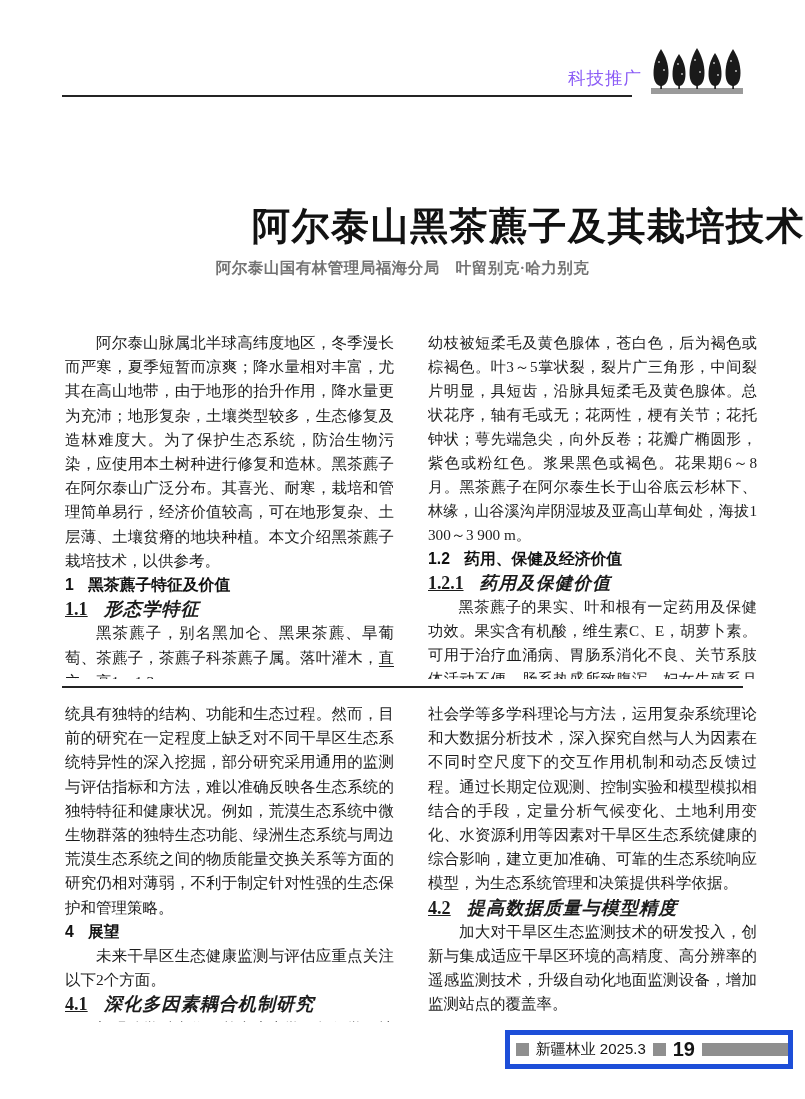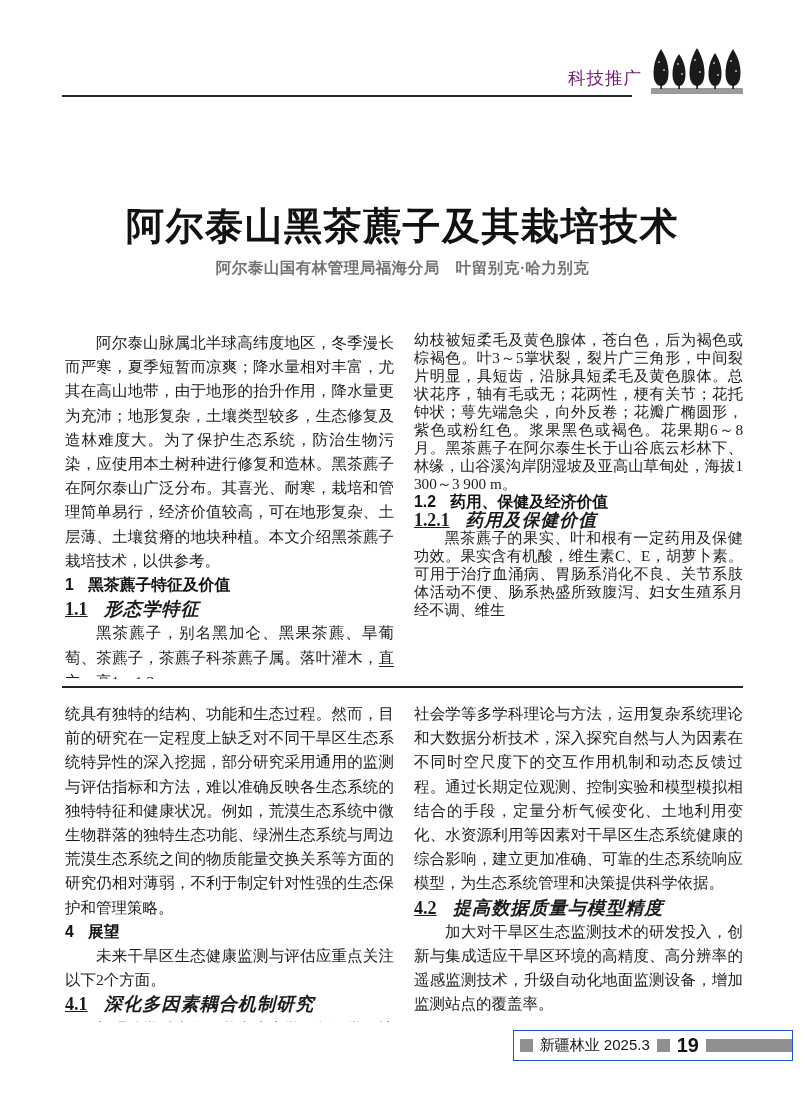--- a/index.html
+++ b/index.html
@@ -9,40 +9,40 @@
     font-family:"Liberation Serif","DejaVu Serif",serif;
     color:#1c1c1c;
   }
   .page{position:absolute;inset:0;}
 
   
   .header-rule{position:absolute;top:95px;left:62px;width:570px;height:2px;background:#242424;}
   .masthead{position:absolute;top:48px;right:62px;display:flex;align-items:flex-end;gap:9px;}
   .section-label{
     font-family:"Liberation Sans","DejaVu Sans",sans-serif;
-    font-size:17.5px;color:#701a75;letter-spacing:1px;padding-bottom:4px;
+    font-size:17.5px;color:#8b5cf6;letter-spacing:1px;padding-bottom:4px;
   }
   .tree-logo{display:block;}
 
   
   .article-title{
-    position:absolute;top:176px;left:0;right:0;text-align:center;
+    position:absolute;top:176px;left:0;right:0;text-align:right;
     font-size:38px;font-weight:bold;letter-spacing:1.5px;color:#121212;
   }
   .byline{
     position:absolute;top:258px;left:0;right:0;text-align:center;
     font-size:15.5px;font-weight:600;color:#737373;letter-spacing:0.5px;
   }
 
   
-  .cols{position:absolute;left:65px;display:flex;gap:20px;}
+  .cols{position:absolute;left:65px;display:flex;gap:34px;}
   .cols-top{top:331px;height:348px;}
   .cols-bottom{top:702px;height:320px;}
   .col{width:329px;overflow:hidden;}
-  .col-dense{font-size:15.2px;line-height:18px;}
+  .col-dense{font-size:15.2px;line-height:24px;}
 
   .bodytext{font-size:15.5px;line-height:24.2px;text-align:justify;}
   .p{margin:0;text-indent:2em;}
   .p-cont{margin:0;text-indent:0;}
   .uline{border-bottom:1px solid #1c1c1c;}
 
   .h-hei{
     margin:0;font-family:"Liberation Sans","DejaVu Sans",sans-serif;
     font-weight:bold;font-size:15.8px;color:#111;text-indent:0;
   }
@@ -51,21 +51,21 @@
   .h-mixed .hnum{font-weight:bold;font-family:"Liberation Serif","DejaVu Serif",serif;margin-right:0.9em;text-decoration:underline;}
   .h-mixed .hkai{font-style:italic;letter-spacing:1px;}
 
   
   .mid-rule{position:absolute;top:686px;left:62px;width:681px;height:2px;background:#242424;}
 
   
   .footer{
     position:absolute;top:1030px;right:12px;
     display:flex;align-items:center;gap:7px;
-    border:1px solid #1d4ed8;padding:3px 0 3px 6px;
+    border:5px solid #1d4ed8;padding:3px 0 3px 6px;
   }
   .footer .sq{width:13px;height:13px;background:#8f8f8f;}
   .footer .journal{
     font-family:"Liberation Sans","DejaVu Sans",sans-serif;
     font-size:15px;color:#141414;white-space:nowrap;
   }
   .footer .pageno{
     font-family:"Liberation Sans","DejaVu Sans",sans-serif;
     font-size:20px;font-weight:600;color:#141414;
   }

